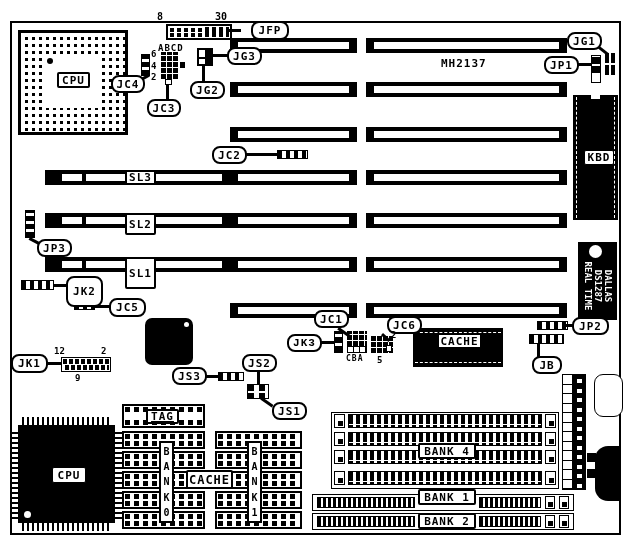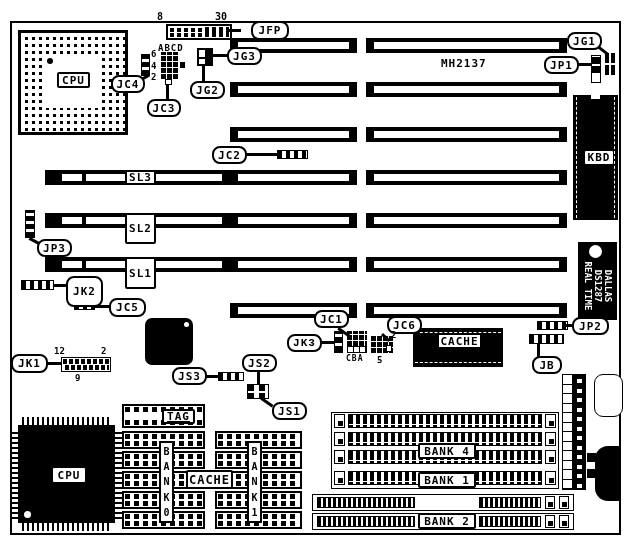--- a/index.html
+++ b/index.html
@@ -140,21 +140,21 @@
     </div>
   <div class="slbar" style="top:213px;">
       <div class="s1"></div>
       <div class="s2"></div>
     </div>
   <div class="slbar" style="top:257px;">
       <div class="s1"></div>
       <div class="s2"></div>
     </div>
   <div class="chl" style="left:125px;top:170px;width:31px;height:15px;">SL3</div>
-  <div class="chl" style="left:125px;top:213px;width:31px;height:31px;">SL2</div>
+  <div class="chl" style="left:125px;top:213px;width:31px;height:22px;">SL2</div>
   <div class="chl" style="left:125px;top:257px;width:31px;height:32px;">SL1</div>
 
   <div class="cal" style="left:212px;top:146px;width:35px;height:18px;">JC2</div>
   <div class="lead" style="left:246px;top:153px;width:33px;"></div>
   <div class="hdr" style="left:277px;top:150px;width:31px;height:9px;"></div>
 
   <div class="abs" style="left:573px;top:95px;width:45px;height:125px;background:#000;z-index:2;">
     <div class="abs" style="left:3px;top:2px;right:3px;bottom:2px;border-left:1px dashed #fff;border-right:1px dashed #fff;"></div>
     <div class="abs" style="left:18px;top:0;width:9px;height:4px;background:#fff;"></div>
   </div>
@@ -236,21 +236,21 @@
 
   <div class="abs" style="left:22px;top:417px;width:90px;height:8px;background:repeating-linear-gradient(90deg,#000 0 2px,transparent 2px 5px);z-index:1;"></div>
   <div class="abs" style="left:22px;top:523px;width:90px;height:8px;background:repeating-linear-gradient(90deg,#000 0 2px,transparent 2px 5px);z-index:1;"></div>
   <div class="abs" style="left:10px;top:429px;width:8px;height:90px;background:repeating-linear-gradient(0deg,#000 0 2px,transparent 2px 5px);z-index:1;"></div>
   <div class="abs" style="left:115px;top:429px;width:8px;height:90px;background:repeating-linear-gradient(0deg,#000 0 2px,transparent 2px 5px);z-index:1;"></div>
   <div class="abs" style="left:18px;top:425px;width:97px;height:98px;background:#000;z-index:2;"></div>
   <div class="dot" style="left:24px;top:511px;width:7px;height:7px;background:#fff;z-index:3;"></div>
   <div class="chl" style="left:52px;top:467px;width:34px;height:16px;border-width:1px;">CPU</div>
 
   <div class="dip" style="left:122px;top:404px;width:83px;height:24px;"></div>
-  <div class="chl" style="left:162px;top:409px;width:33px;height:15px;text-decoration:underline;">TAG</div>
+  <div class="chl" style="left:146px;top:409px;width:33px;height:15px;text-decoration:underline;">TAG</div>
 
   <div class="dip" style="left:122px;top:431px;width:83px;height:18px;"></div>
   <div class="dip" style="left:122px;top:451px;width:83px;height:18px;"></div>
   <div class="dip" style="left:122px;top:471px;width:83px;height:18px;"></div>
   <div class="dip" style="left:122px;top:491px;width:83px;height:18px;"></div>
   <div class="dip" style="left:122px;top:511px;width:83px;height:18px;"></div>
   <div class="dip" style="left:215px;top:431px;width:87px;height:18px;"></div>
   <div class="dip" style="left:215px;top:451px;width:87px;height:18px;"></div>
   <div class="dip" style="left:215px;top:471px;width:87px;height:18px;"></div>
   <div class="dip" style="left:215px;top:491px;width:87px;height:18px;"></div>
@@ -273,21 +273,21 @@
   <div class="latch" style="left:334px;top:471px;"></div>
   <div class="teeth" style="left:348px;top:471px;width:194px;"></div>
   <div class="latch" style="left:545px;top:471px;"></div>
   <div class="chl" style="left:418px;top:443px;width:58px;height:16px;">BANK 4</div>
 
   <div class="abs" style="left:312px;top:494px;width:262px;height:17px;border:1px solid #000;z-index:1;"></div>
   <div class="teeth2" style="left:317px;top:497px;width:98px;"></div>
   <div class="teeth2" style="left:479px;top:497px;width:62px;"></div>
   <div class="latch" style="left:545px;top:496px;width:10px;height:13px;"></div>
   <div class="latch" style="left:559px;top:496px;width:10px;height:13px;"></div>
-  <div class="chl" style="left:418px;top:472px;width:58px;height:16px;">BANK 1</div>
+  <div class="chl" style="left:418px;top:489px;width:58px;height:16px;">BANK 1</div>
 
   <div class="abs" style="left:312px;top:513px;width:262px;height:17px;border:1px solid #000;z-index:1;"></div>
   <div class="teeth2" style="left:317px;top:516px;width:98px;"></div>
   <div class="teeth2" style="left:479px;top:516px;width:62px;"></div>
   <div class="latch" style="left:545px;top:515px;width:10px;height:13px;"></div>
   <div class="latch" style="left:559px;top:515px;width:10px;height:13px;"></div>
   <div class="chl" style="left:418px;top:513px;width:58px;height:16px;">BANK 2</div>
 
   <div class="abs" style="left:562px;top:374px;width:24px;height:116px;z-index:2;">
     <div class="abs" style="left:0;top:0;width:11px;height:116px;border:1px solid #000;background:repeating-linear-gradient(0deg,#000 0 1px,transparent 1px 9.5px);"></div>

